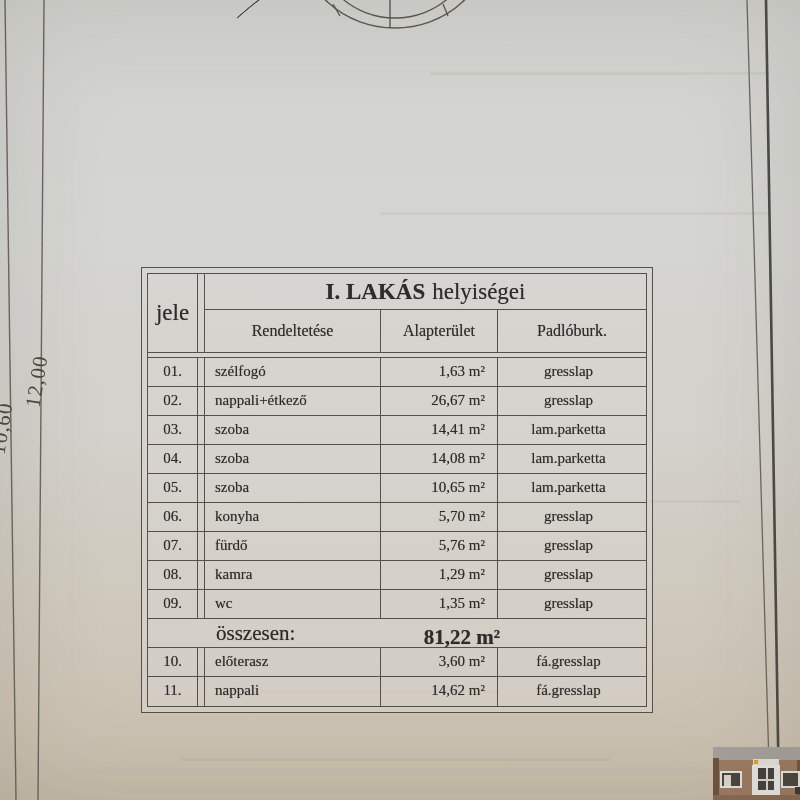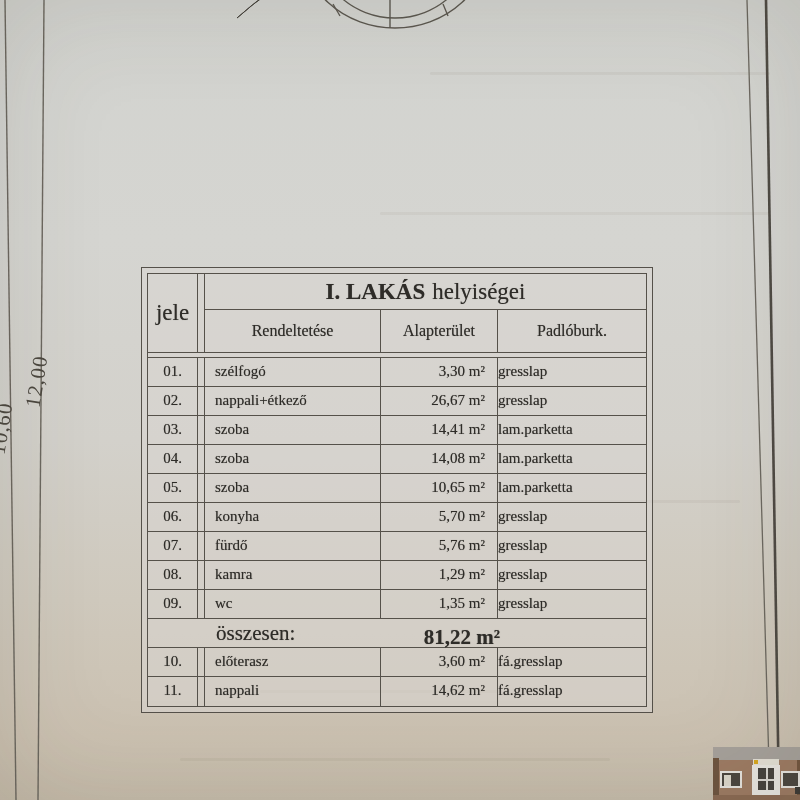--- a/index.html
+++ b/index.html
@@ -51,21 +51,21 @@
   .s-rend { width:176px; border-right:1.2px solid var(--ln); }
   .s-alap { width:117px; border-right:1.2px solid var(--ln); }
   .s-padl { flex:1; }
 
   .dblline { height:6px; border-top:1.2px solid var(--ln); border-bottom:1.2px solid var(--ln); }
 
   .trow { display:flex; height:29px; border-bottom:1.2px solid var(--ln); font-size:15px; }
   .trow > div { line-height:27px; }
   .c-rend { width:176px; border-right:1.2px solid var(--ln); padding-left:10px; }
   .c-alap { width:117px; border-right:1.2px solid var(--ln); text-align:right; padding-right:12px; }
-  .c-padl { flex:1; text-align:left; padding-right:7px; }
+  .c-padl { flex:1; text-align:center; padding-right:7px; }
   .trow-last { border-bottom:none; }
 
   .total-row { position:relative; display:block; height:29px; border-bottom:1.2px solid var(--ln); font-size:21px; }
   .total-label { position:absolute; left:68px; top:0; line-height:28px; }
   .total-value { position:absolute; left:0; top:4px; width:352px; text-align:right; font-weight:bold; line-height:28px; }
 
   
   .inset {
     position:absolute; left:713px; top:747px; width:87px; height:53px;
     background:#9d7b63; overflow:hidden; filter:blur(0.3px);
@@ -135,21 +135,21 @@
           </div>
         </div>
       </div>
 
       <div class="dblline"></div>
 
       <div class="trow">
         <div class="c-jele">01.</div>
         <div class="c-spacer"></div>
         <div class="c-rend">szélfogó</div>
-        <div class="c-alap">3,30 m²</div>
+        <div class="c-alap">1,63 m²</div>
         <div class="c-padl">gresslap</div>
       </div>
       <div class="trow">
         <div class="c-jele">02.</div>
         <div class="c-spacer"></div>
         <div class="c-rend">nappali+étkező</div>
         <div class="c-alap">26,67 m²</div>
         <div class="c-padl">gresslap</div>
       </div>
       <div class="trow">

